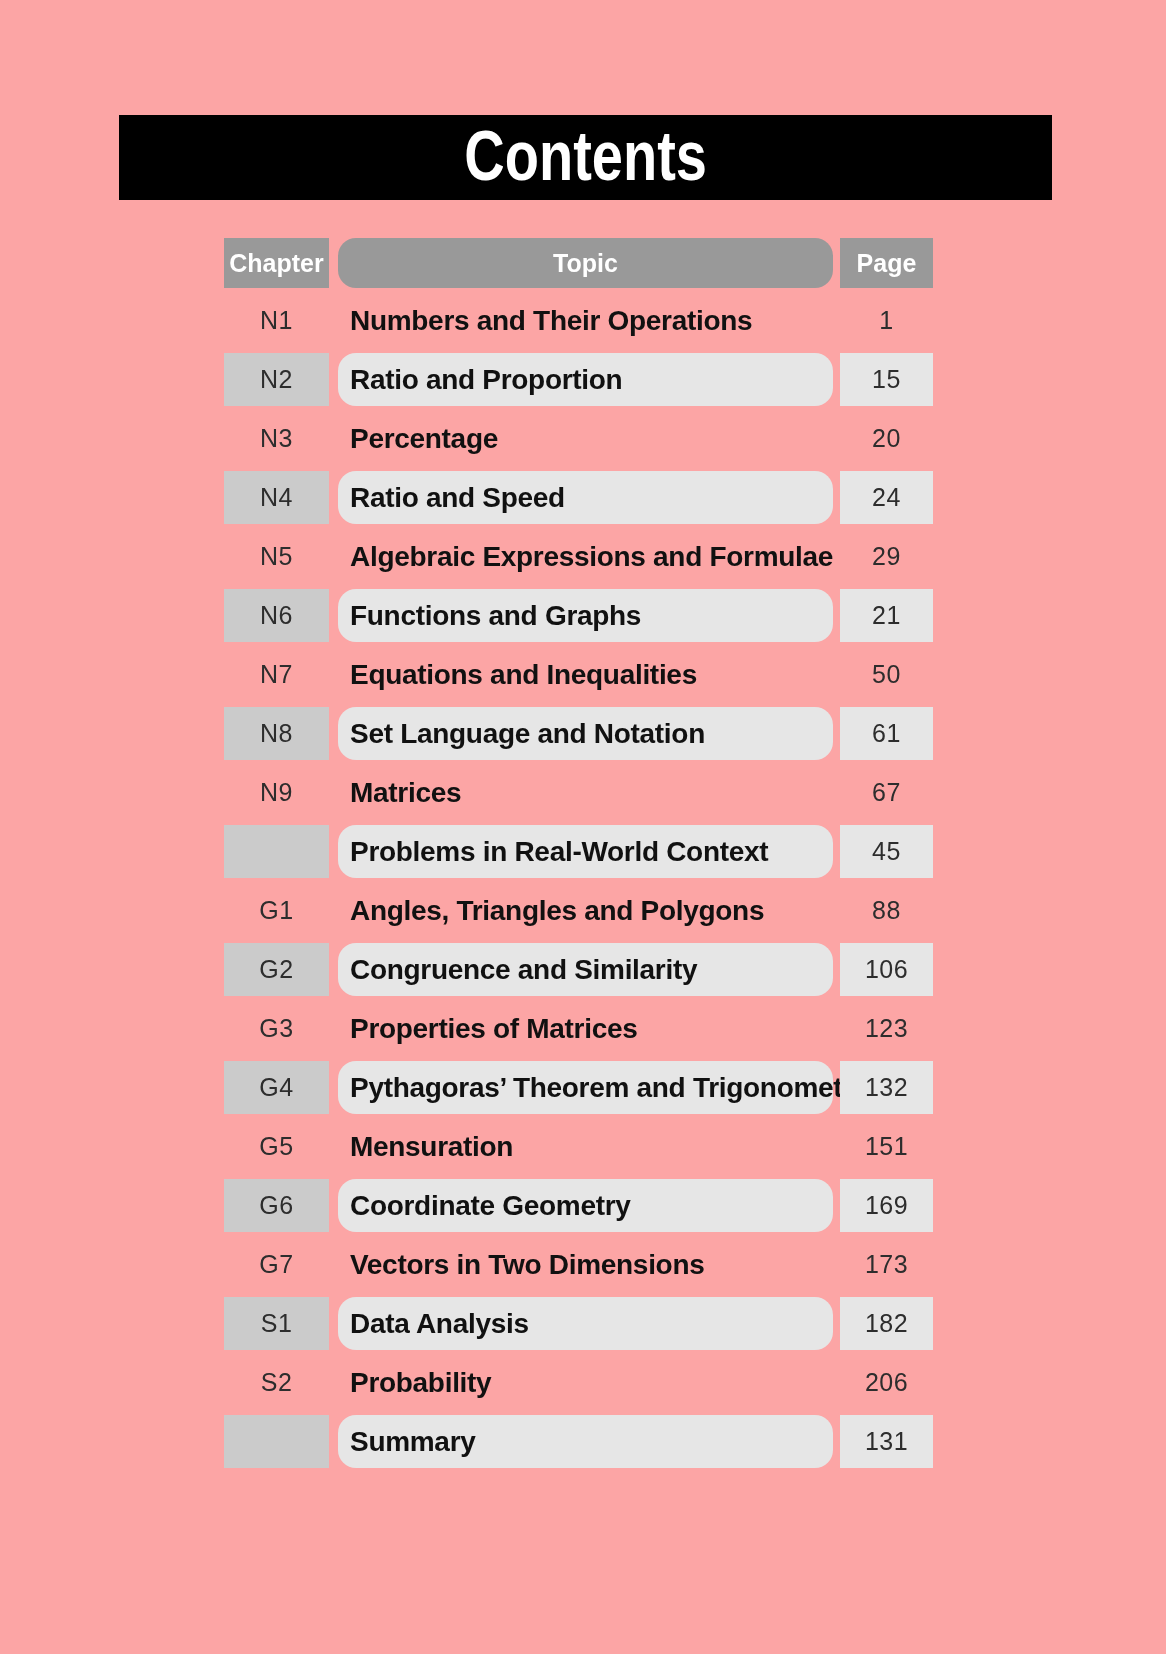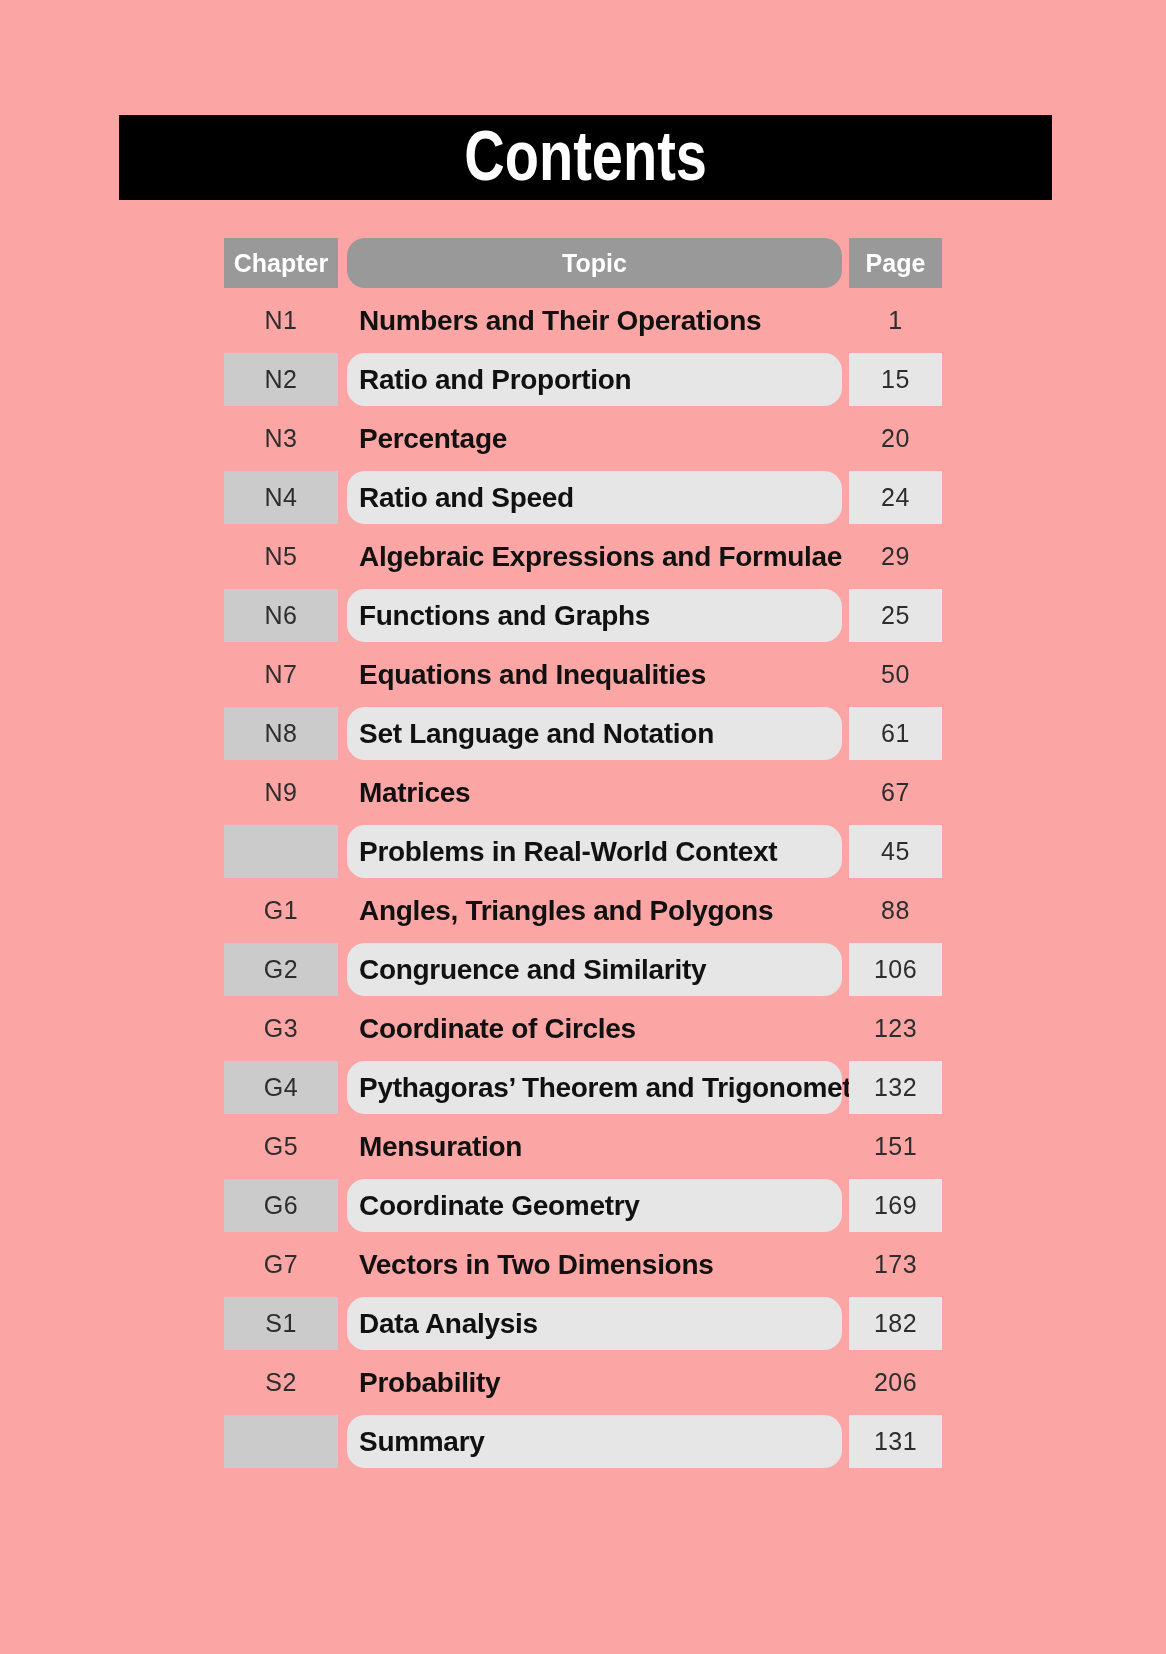--- a/index.html
+++ b/index.html
@@ -50,21 +50,21 @@
   .trow {
     display: flex;
     height: 53px;
     margin-bottom: 6px;
   }
   .thead {
     height: 50px;
     margin-bottom: 6px;
   }
   .cell-chapter {
-    width: 114px;
+    width: 105px;
     margin-right: 9px;
     display: flex;
     align-items: center;
     justify-content: center;
   }
   .cell-topic {
     width: 495px;
     margin-right: 7px;
     display: flex;
     align-items: center;
@@ -160,21 +160,21 @@
           <div class="cell-topic">
             <span class="topic-label">Algebraic Expressions and Formulae</span>
           </div>
           <div class="cell-page page-num">29</div>
         </div>
         <div class="trow shaded">
           <div class="cell-chapter chapter-code">N6</div>
           <div class="cell-topic">
             <span class="topic-label">Functions and Graphs</span>
           </div>
-          <div class="cell-page page-num">25</div>
+          <div class="cell-page page-num">21</div>
         </div>
         <div class="trow">
           <div class="cell-chapter chapter-code">N7</div>
           <div class="cell-topic">
             <span class="topic-label">Equations and Inequalities</span>
           </div>
           <div class="cell-page page-num">50</div>
         </div>
         <div class="trow shaded">
           <div class="cell-chapter chapter-code">N8</div>
@@ -207,21 +207,21 @@
         <div class="trow shaded">
           <div class="cell-chapter chapter-code">G2</div>
           <div class="cell-topic">
             <span class="topic-label">Congruence and Similarity</span>
           </div>
           <div class="cell-page page-num">106</div>
         </div>
         <div class="trow">
           <div class="cell-chapter chapter-code">G3</div>
           <div class="cell-topic">
-            <span class="topic-label">Coordinate of Circles</span>
+            <span class="topic-label">Properties of Matrices</span>
           </div>
           <div class="cell-page page-num">123</div>
         </div>
         <div class="trow shaded">
           <div class="cell-chapter chapter-code">G4</div>
           <div class="cell-topic">
             <span class="topic-label">Pythagoras’ Theorem and Trigonometry</span>
           </div>
           <div class="cell-page page-num">132</div>
         </div>

